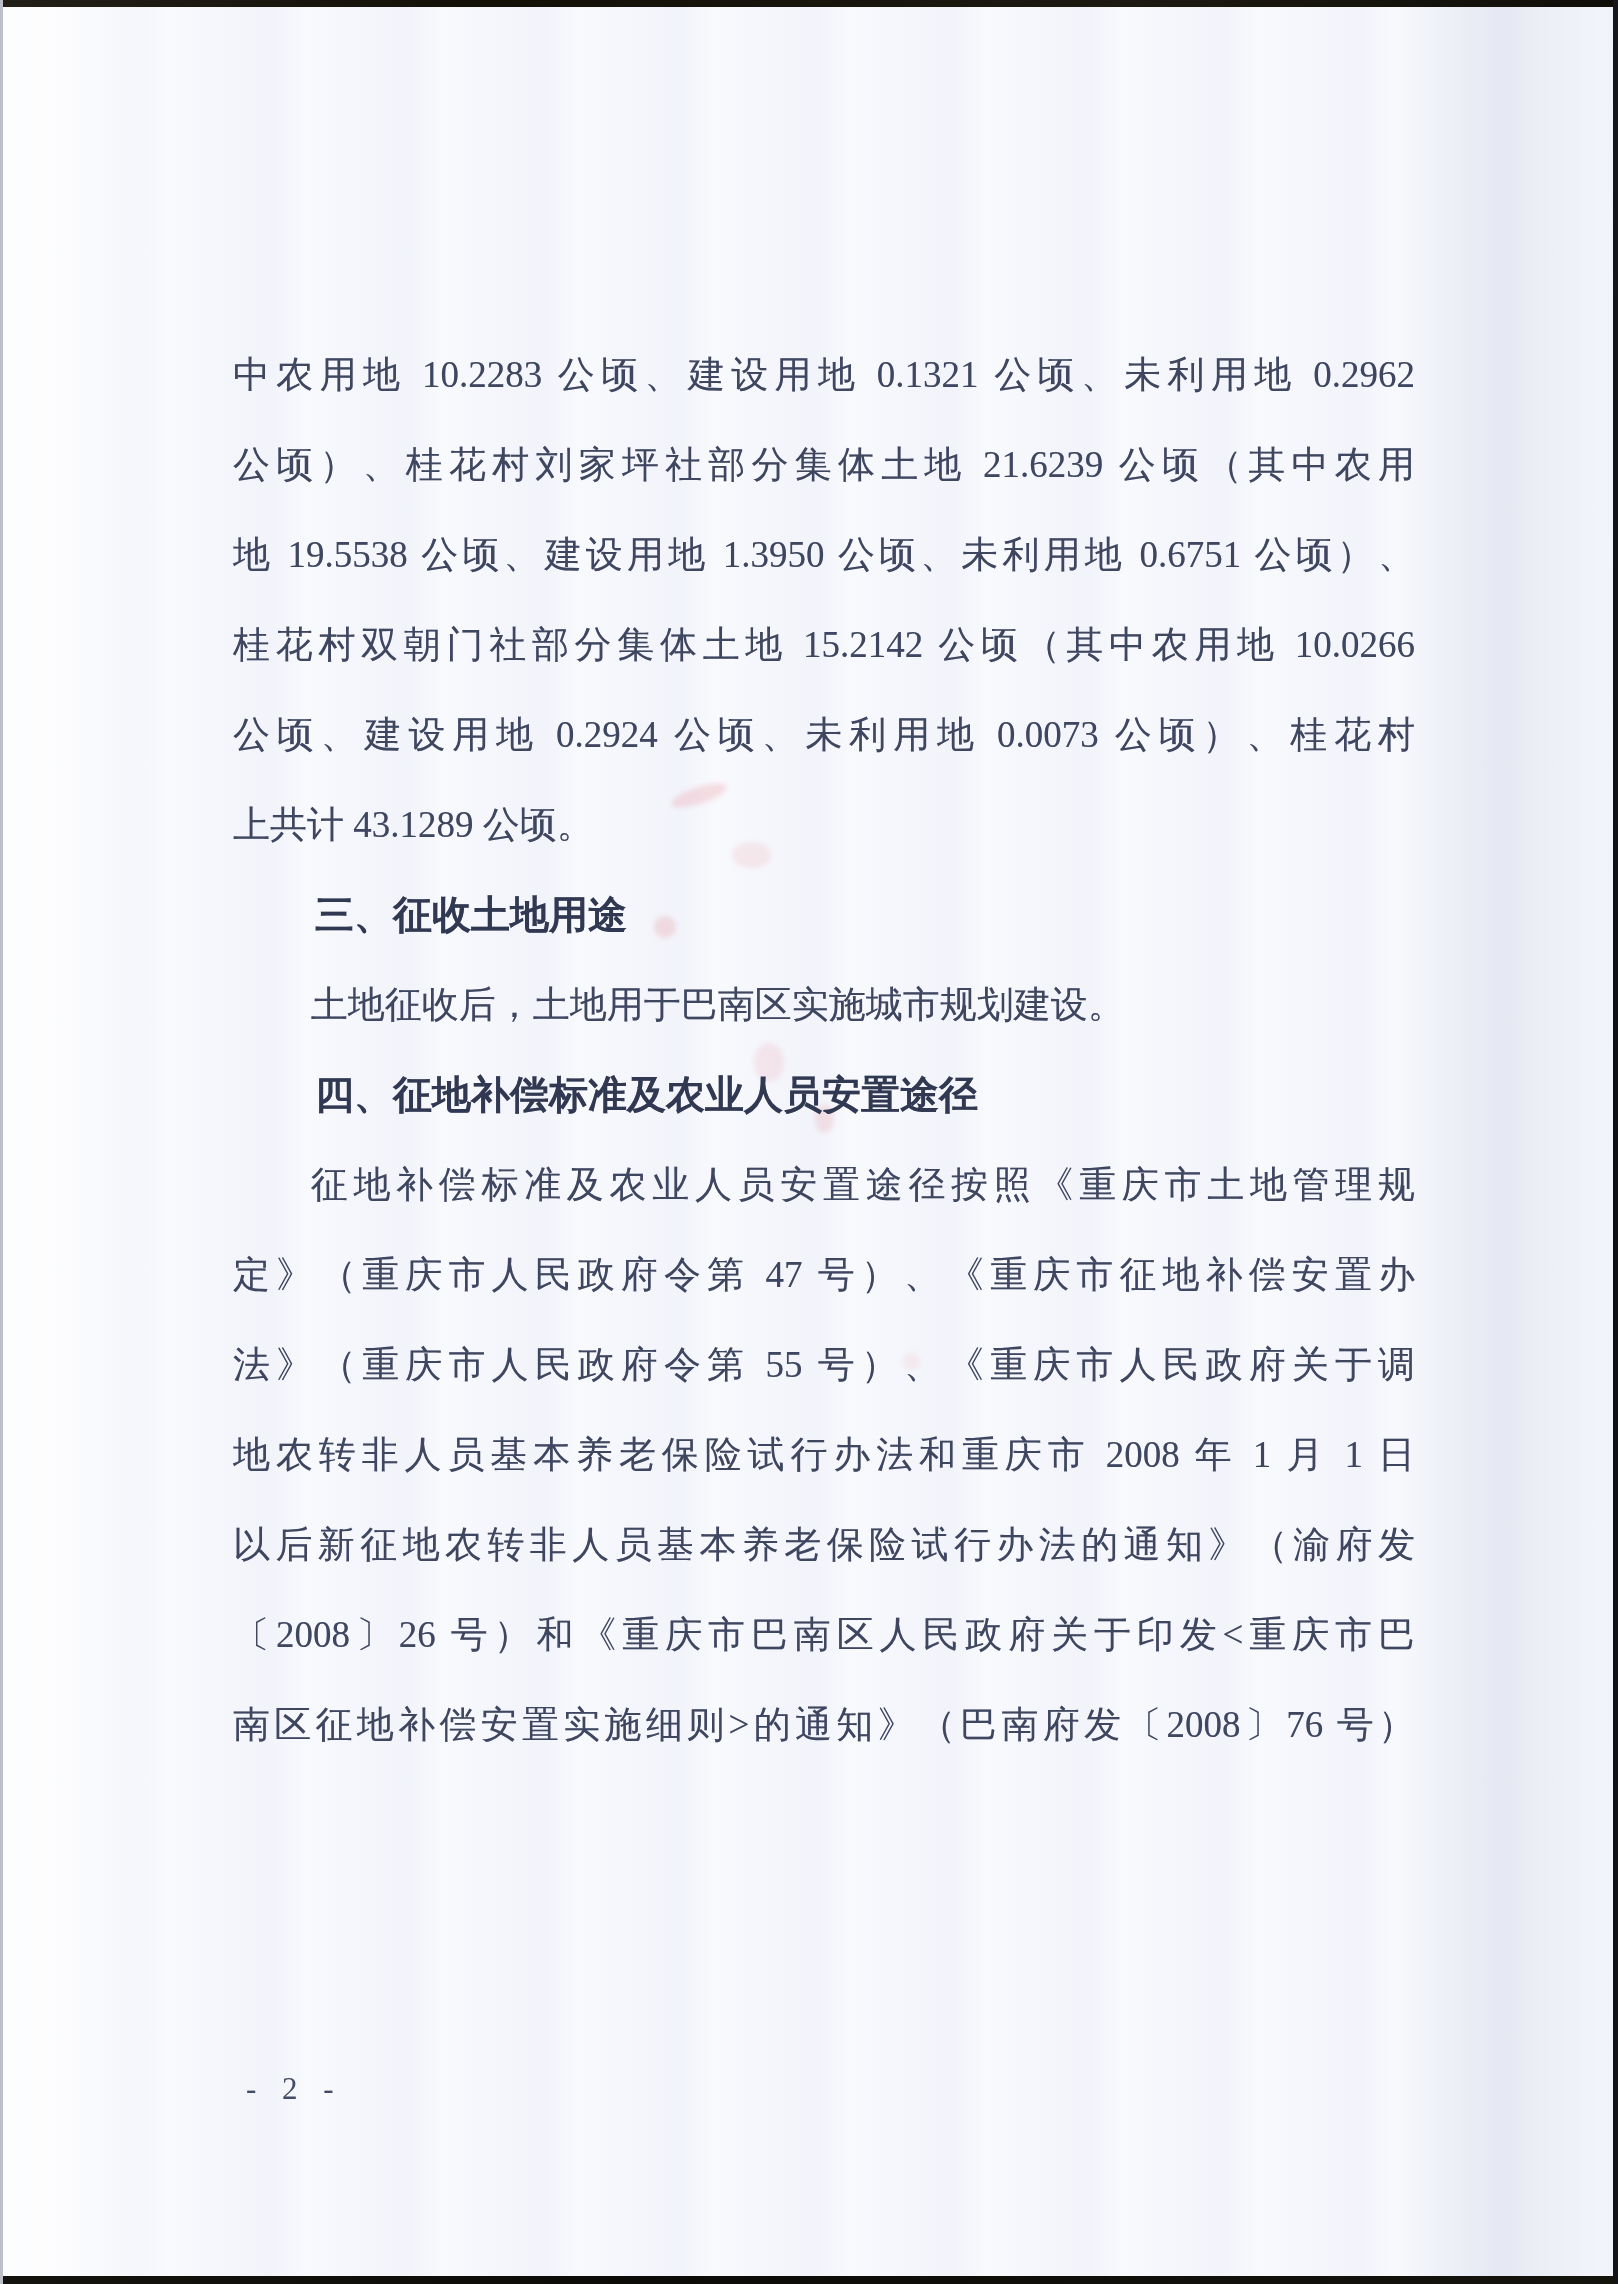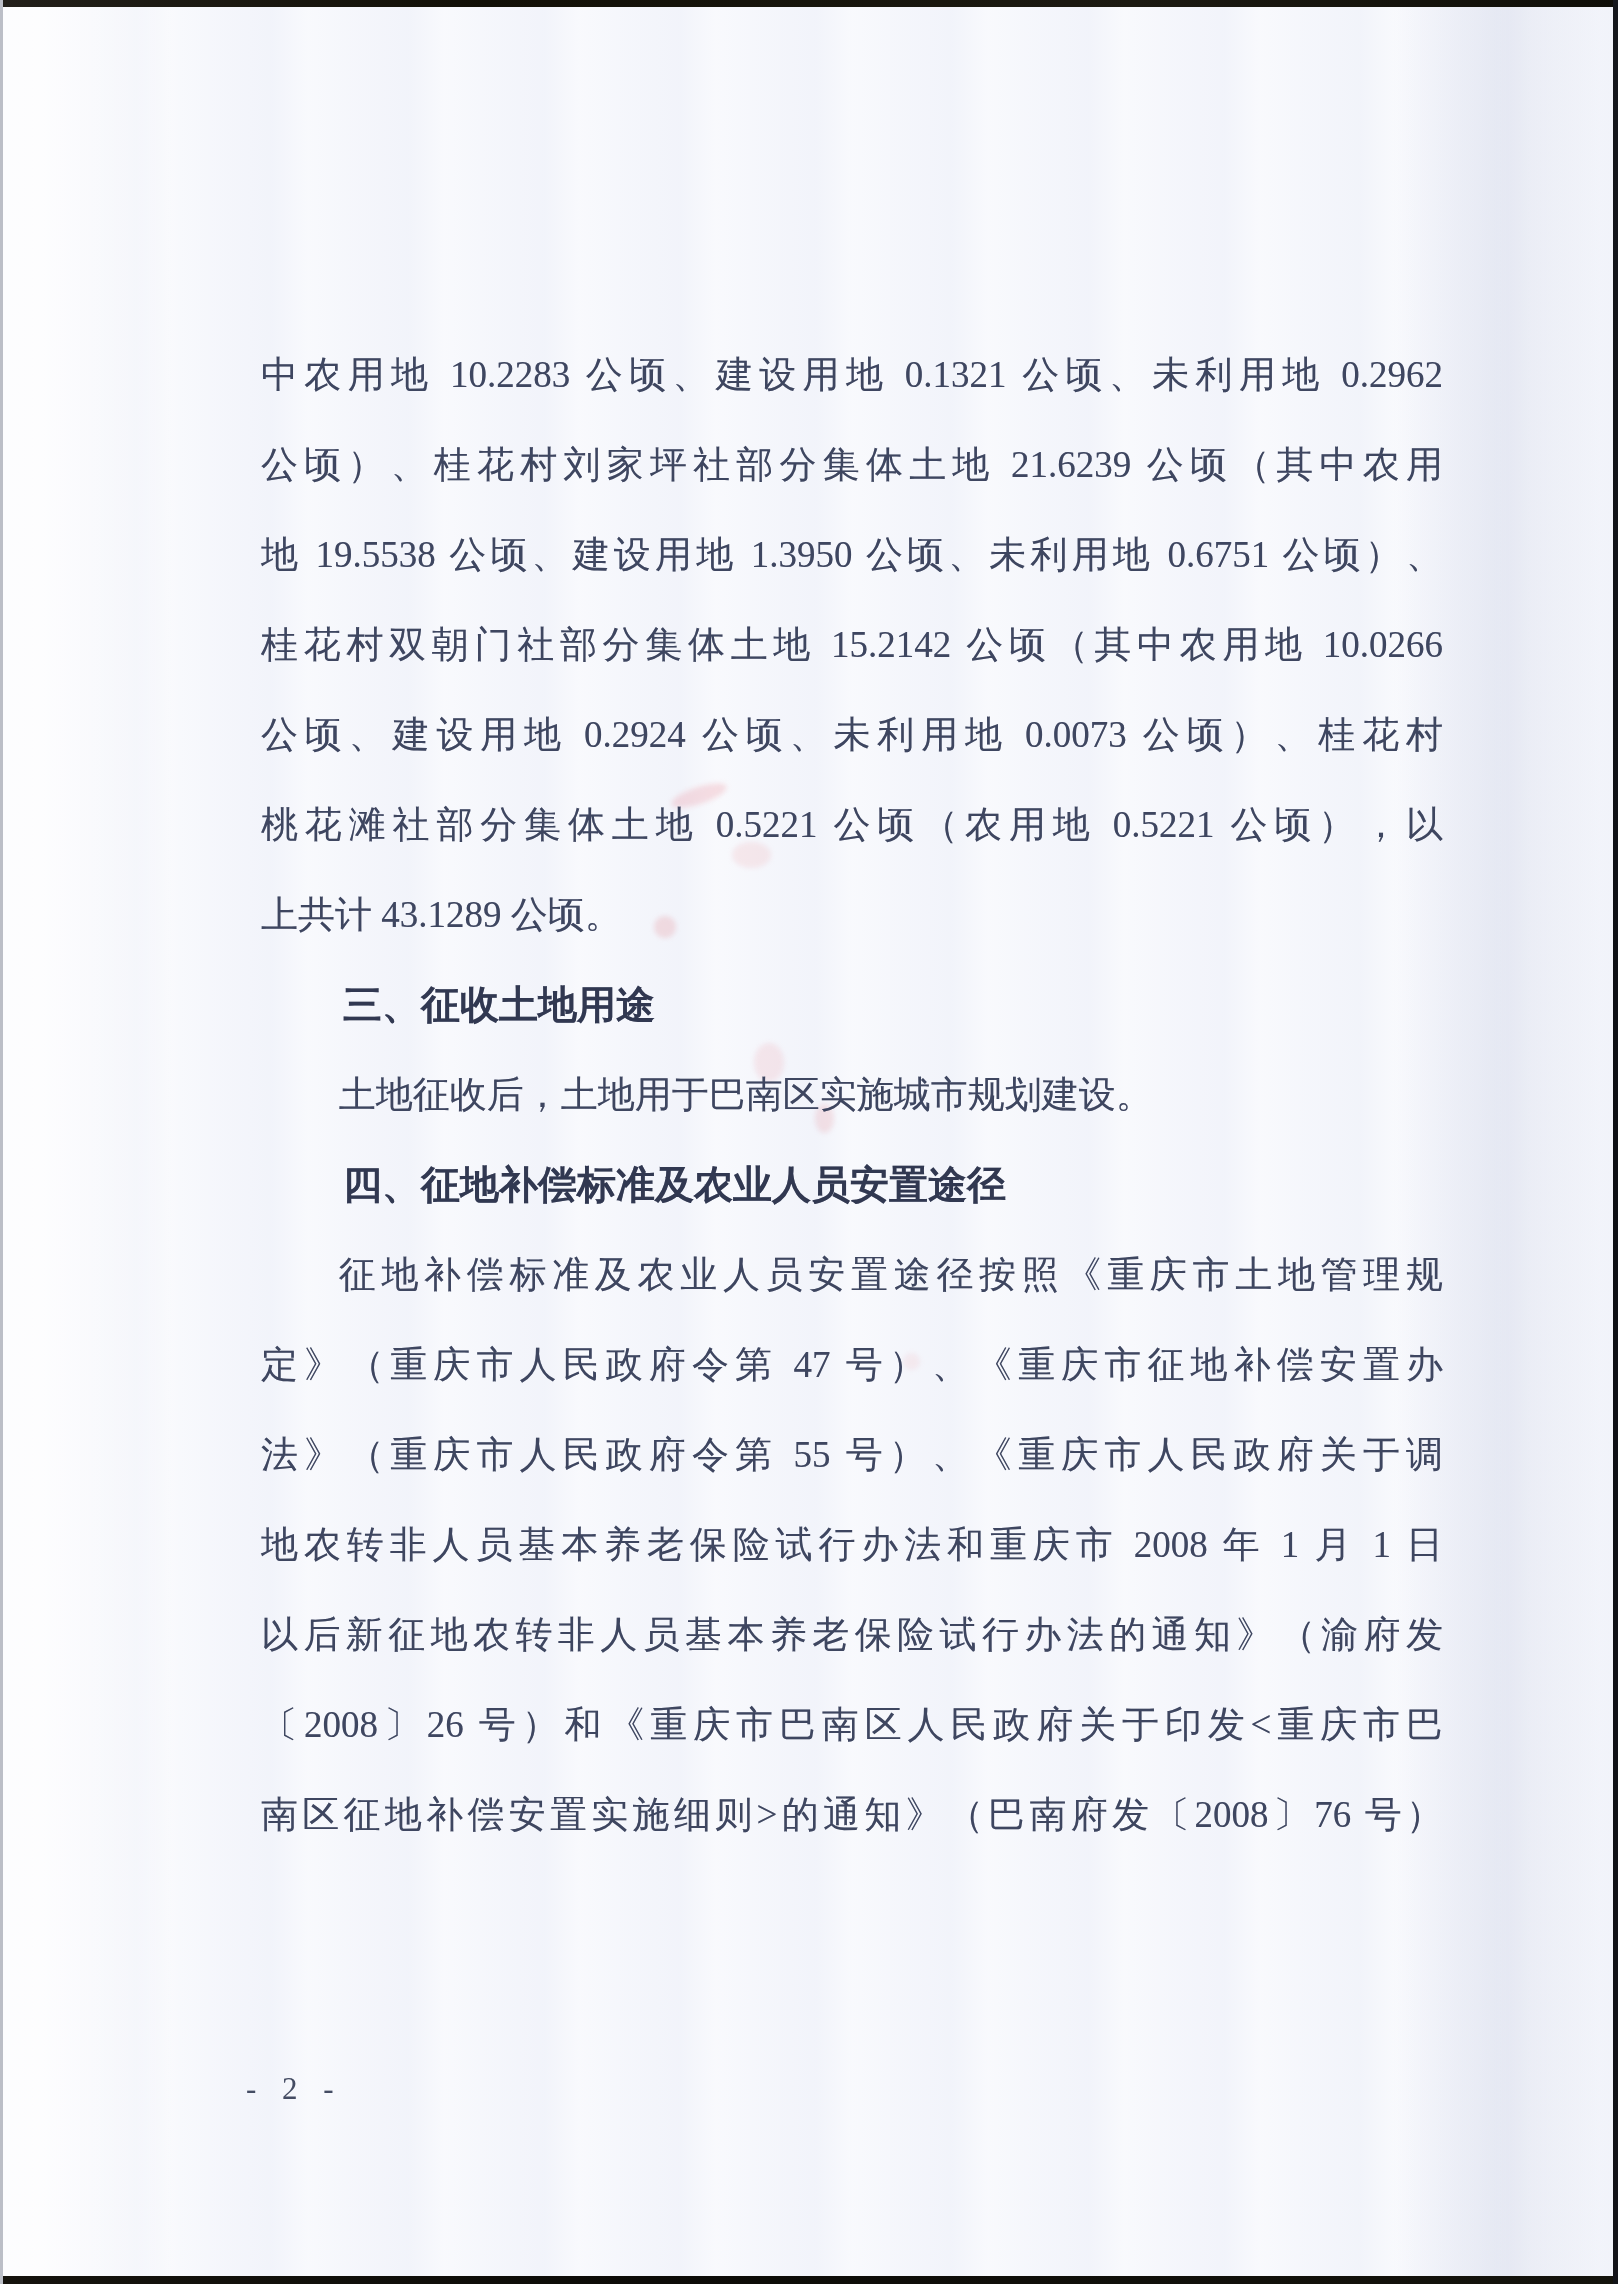--- a/index.html
+++ b/index.html
@@ -24,21 +24,21 @@
   }
   
   .edge { position: absolute; }
   .edge-top    { top: 0; left: 0; right: 0; height: 7.1px; background: linear-gradient(90deg,#23201a,#121007 30%,#1c1a12 70%,#0f0e08); }
   .edge-bottom { bottom: 0; left: 0; right: 0; height: 7.8px; background: linear-gradient(90deg,#15130d,#0c0b07 40%,#14130c); }
   .edge-right  { top: 0; right: 0; bottom: 0; width: 5.8px; background: linear-gradient(180deg,#15171c,#0d0f14 50%,#121318); }
   .edge-left   { top: 0; left: 0; bottom: 0; width: 2.6px; background: #bcbfc7; }
 
   .text-block {
     position: absolute;
-    left: 261px;
+    left: 233px;
     top: 330px;
     width: 1182px;
     color: #3e4660;
     font-size: 37px;
   }
   .line {
     height: 90px;
     line-height: 90px;
     text-align: justify;
     text-align-last: justify;
@@ -96,21 +96,20 @@
   <div class="artifact a5"></div>
   <div class="artifact a6"></div>
 
   <div class="text-block">
 
     <div class="line">中农用地 10.2283 公顷、建设用地 0.1321 公顷、未利用地 0.2962</div>
     <div class="line">公顷）、桂花村刘家坪社部分集体土地 21.6239 公顷（其中农用</div>
     <div class="line">地 19.5538 公顷、建设用地 1.3950 公顷、未利用地 0.6751 公顷）、</div>
     <div class="line">桂花村双朝门社部分集体土地 15.2142 公顷（其中农用地 10.0266</div>
     <div class="line">公顷、建设用地 0.2924 公顷、未利用地 0.0073 公顷）、桂花村</div>
-    <div class="line">桃花滩社部分集体土地 0.5221 公顷（农用地 0.5221 公顷），以</div>
     <div class="line end">上共计 43.1289 公顷。</div>
 
     <h3 class="heading">三、征收土地用途</h3>
 
     <div class="line end indent">土地征收后，土地用于巴南区实施城市规划建设。</div>
 
     <h3 class="heading">四、征地补偿标准及农业人员安置途径</h3>
 
     <div class="line indent">征地补偿标准及农业人员安置途径按照《重庆市土地管理规</div>
     <div class="line">定》（重庆市人民政府令第 47 号）、《重庆市征地补偿安置办</div>

